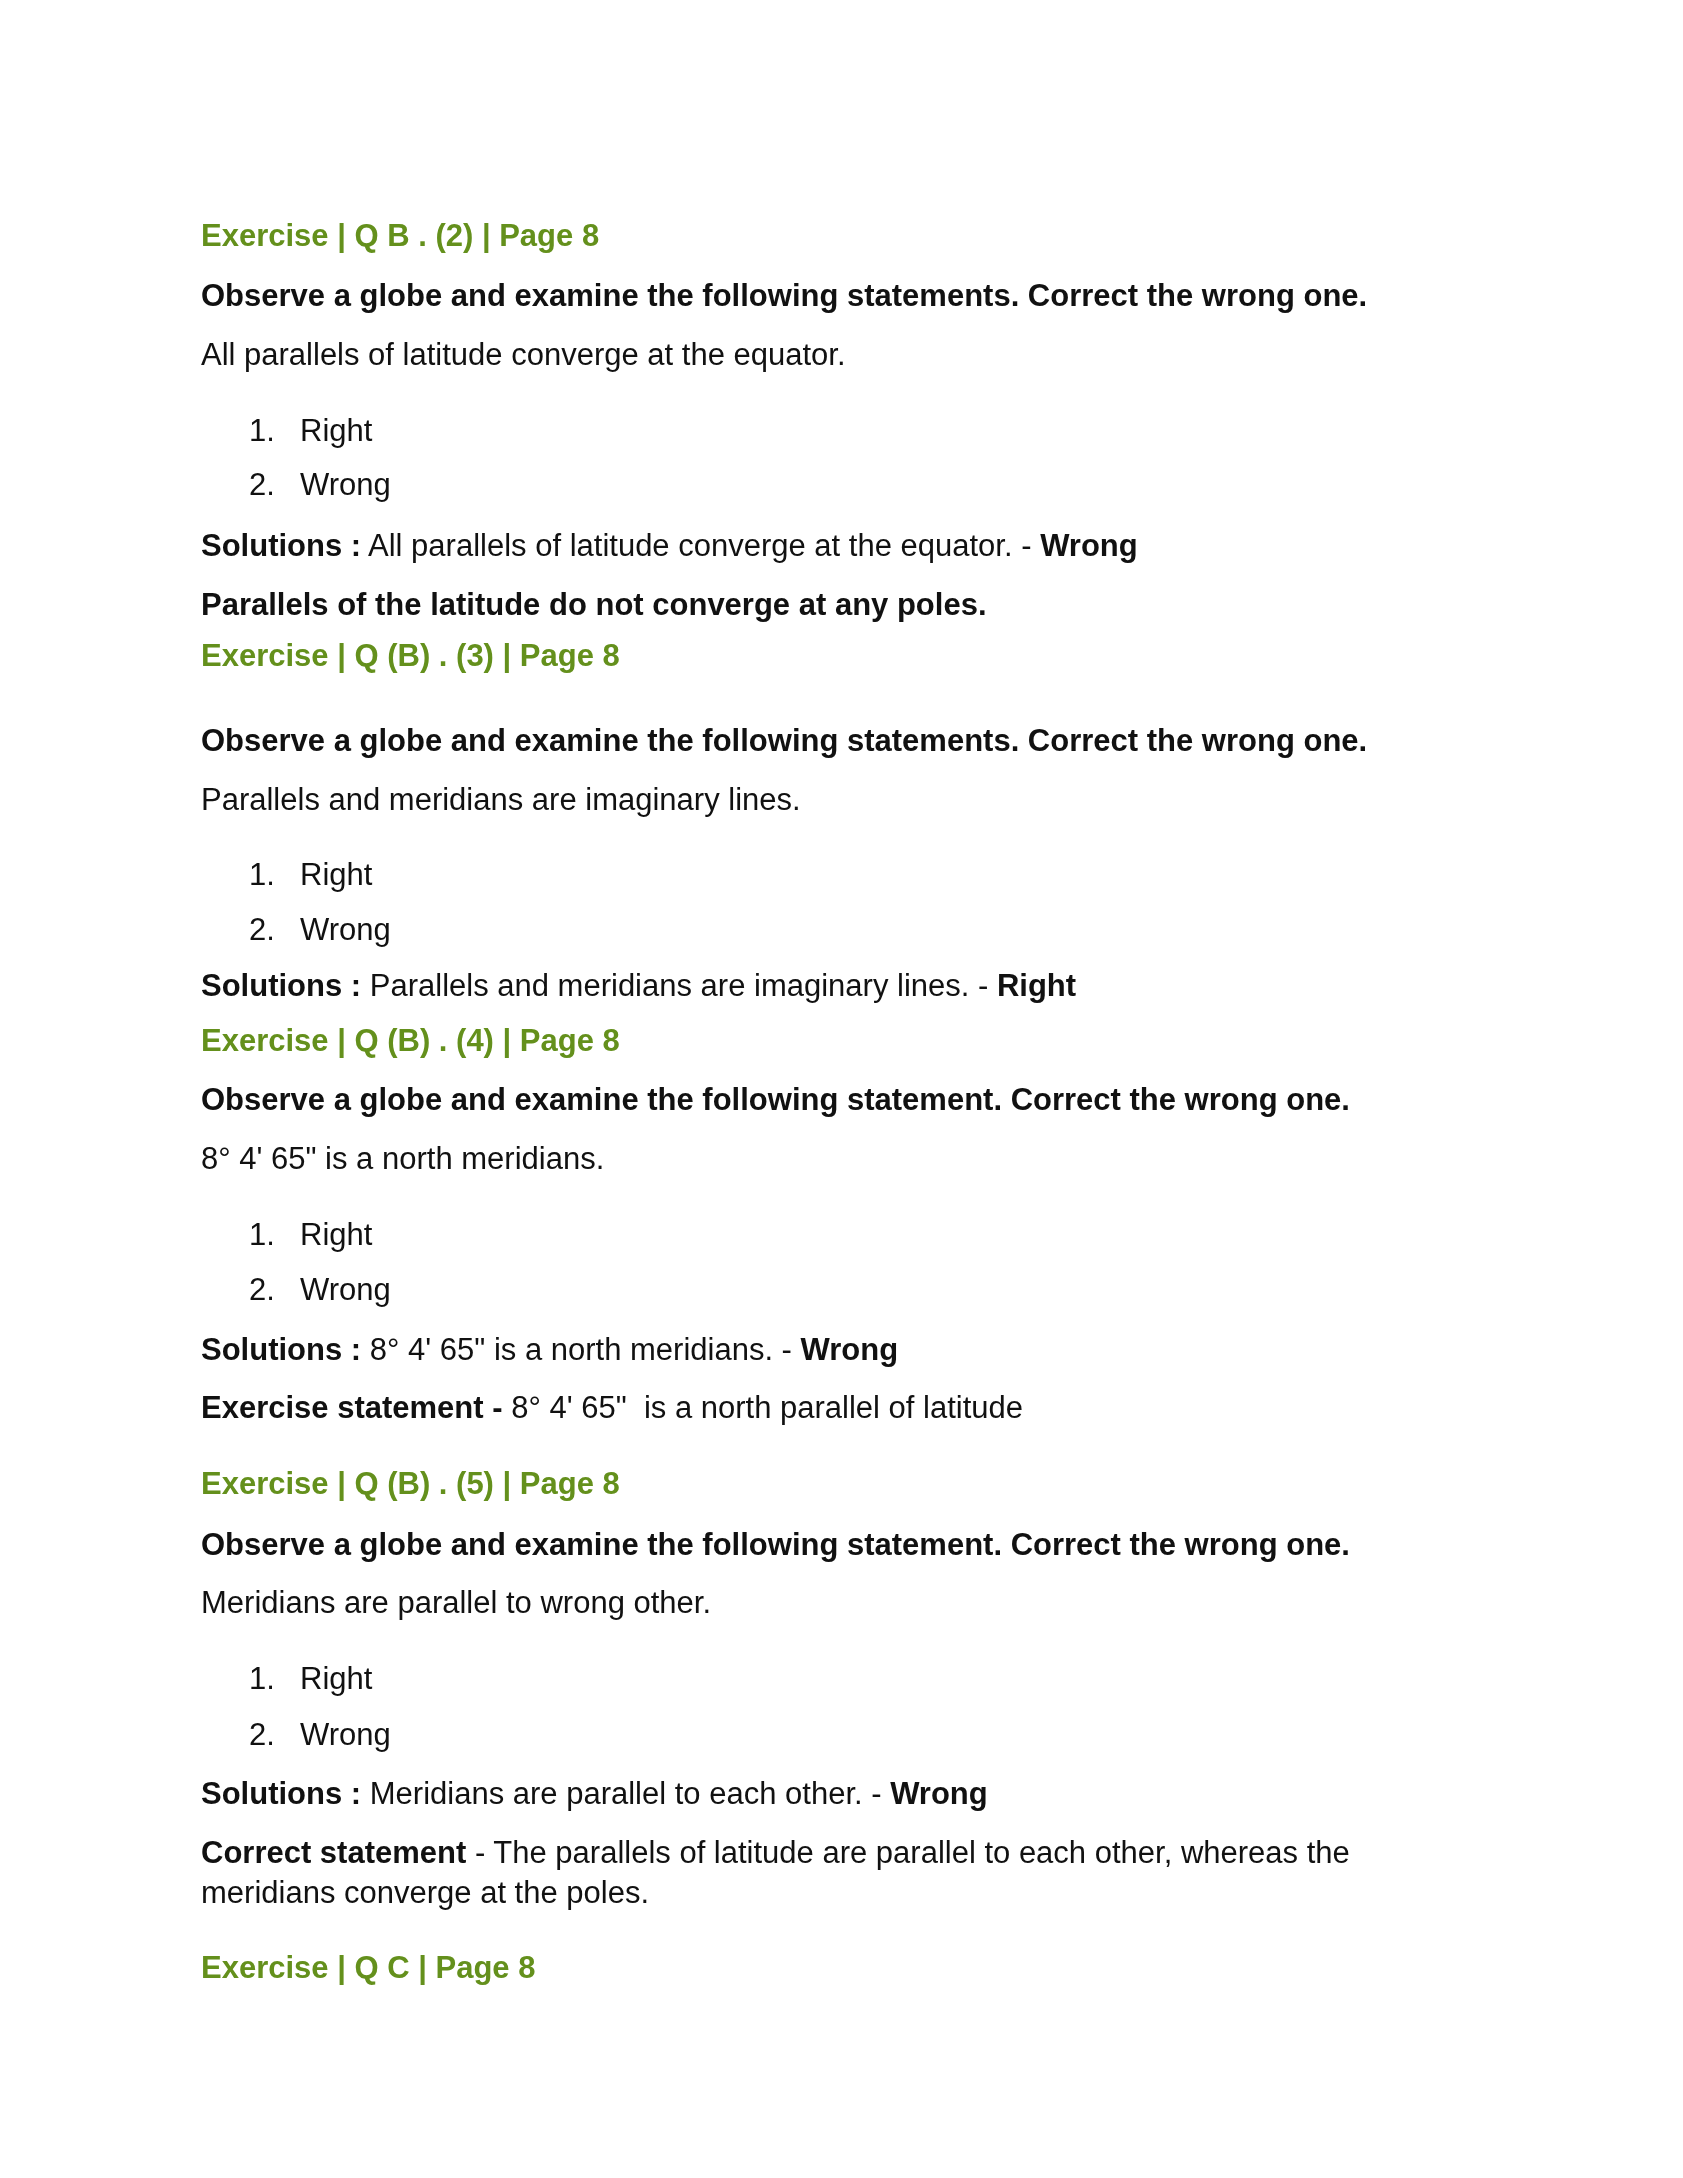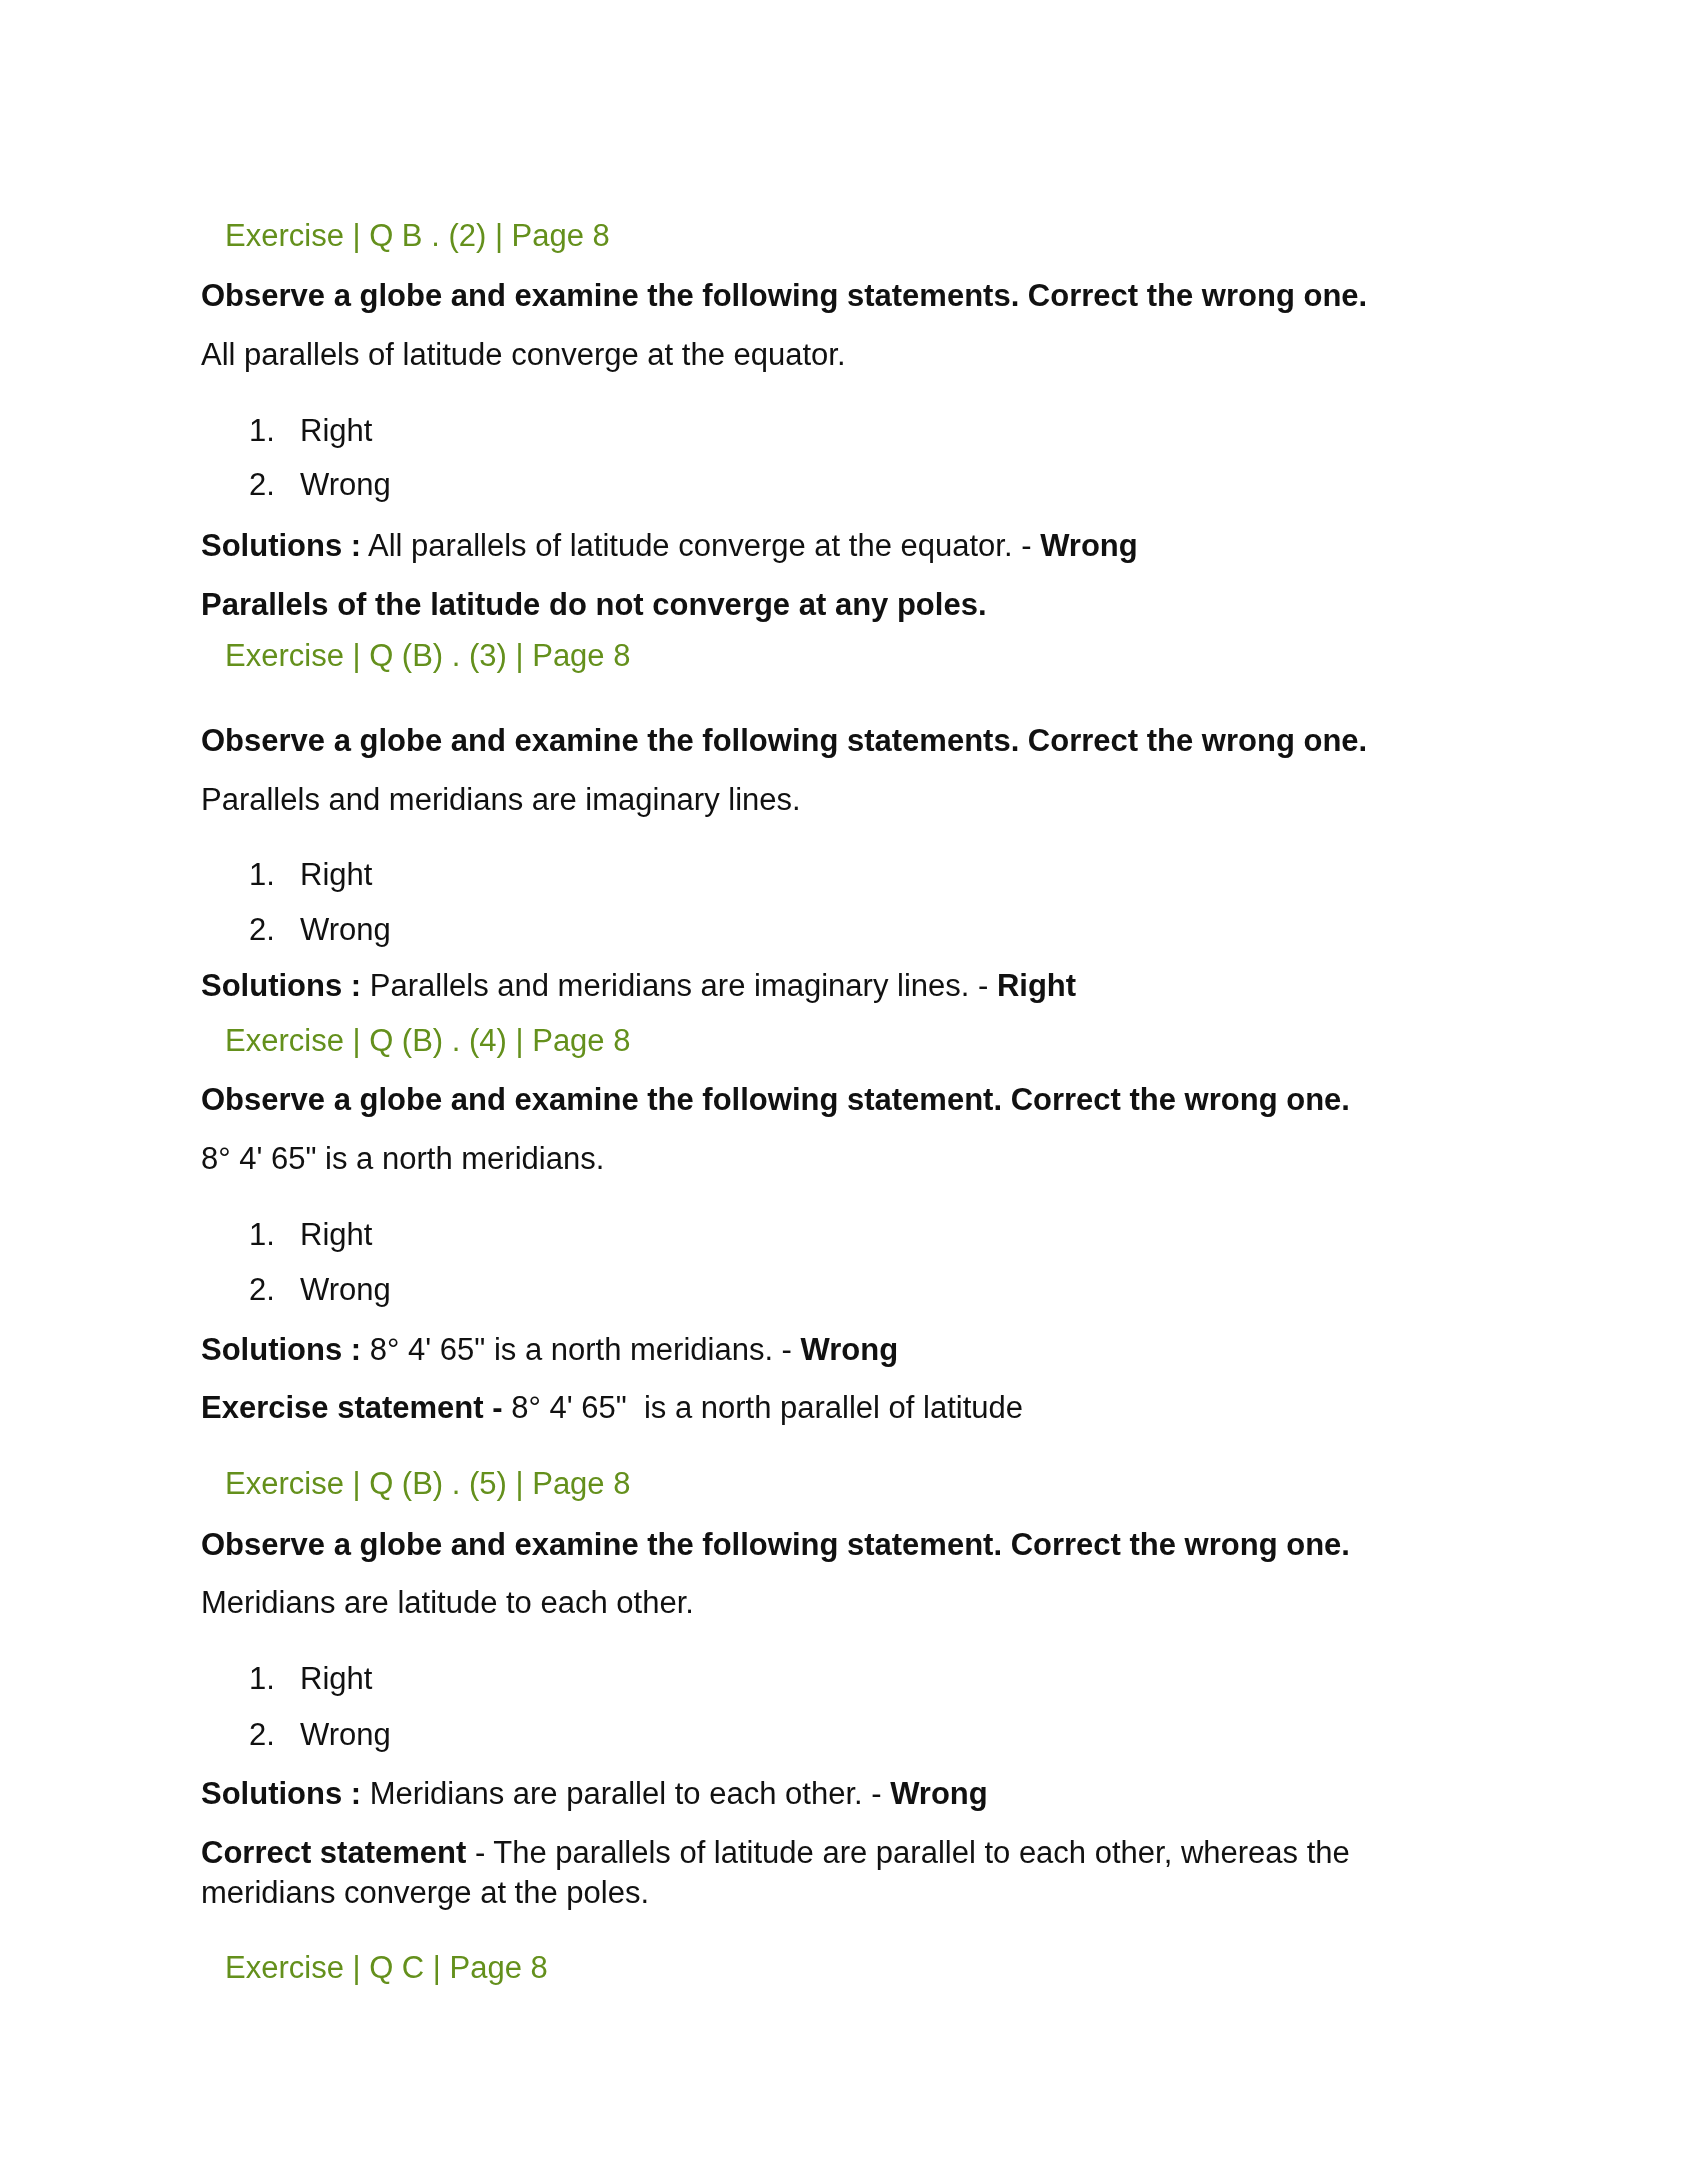--- a/index.html
+++ b/index.html
@@ -1,19 +1,19 @@
 <!DOCTYPE html>
 <html><head>
 <meta charset="utf-8">
 <style>
   html, body { margin: 0; padding: 0; background: #ffffff; }
   body { width: 1683px; height: 2178px; position: relative; overflow: hidden;
          font-family: "Liberation Sans", "DejaVu Sans", sans-serif; color: #111111; }
   .line { position: absolute; left: 201px; white-space: nowrap; font-size: 31px; line-height: 40px; }
-  .heading { color: #64901c; font-weight: normal; margin-left: 24px; }
+  .heading { color: #64901c; font-weight: bold; }
   .bold { font-weight: bold; }
   .li-num { position: absolute; left: 249px; font-size: 31px; line-height: 40px; }
   .li-text { position: absolute; left: 300px; font-size: 31px; line-height: 40px; }
   .wrap { white-space: normal; width: 1287px; line-height: 40px; }
 </style>
 </head>
 <body>
 
 <div class="line heading" style="top:216px">Exercise | Q B . (2) | Page 8</div>
 <div class="line bold" style="top:276px">Observe a globe and examine the following statements. Correct the wrong one.</div>
@@ -45,21 +45,21 @@
   <span class="li-num" style="top:1215px">1.</span>
   <span class="li-text" style="top:1215px">Right</span>
   <span class="li-num" style="top:1270px">2.</span>
   <span class="li-text" style="top:1270px">Wrong</span>
 </div>
 <div class="line" style="top:1330px"><span class="bold">Solutions :</span><span> 8° 4' 65" is a north meridians. - </span><span class="bold">Wrong</span></div>
 <div class="line" style="top:1388px"><span class="bold">Exercise statement -</span><span style="white-space:pre"> 8° 4' 65"  is a north parallel of latitude</span></div>
 
 <div class="line heading" style="top:1464px">Exercise | Q (B) . (5) | Page 8</div>
 <div class="line bold" style="top:1525px">Observe a globe and examine the following statement. Correct the wrong one.</div>
-<div class="line" style="top:1583px">Meridians are latitude to each other.</div>
+<div class="line" style="top:1583px">Meridians are parallel to wrong other.</div>
 <div>
   <span class="li-num" style="top:1659px">1.</span>
   <span class="li-text" style="top:1659px">Right</span>
   <span class="li-num" style="top:1715px">2.</span>
   <span class="li-text" style="top:1715px">Wrong</span>
 </div>
 <div class="line" style="top:1774px"><span class="bold">Solutions :</span><span> Meridians are parallel to each other. - </span><span class="bold">Wrong</span></div>
 <div class="line wrap" style="top:1833px"><span class="bold">Correct statement</span><span> - The parallels of latitude are parallel to each other, whereas the meridians converge at the poles.</span></div>
 
 <div class="line heading" style="top:1948px">Exercise | Q C | Page 8</div>

